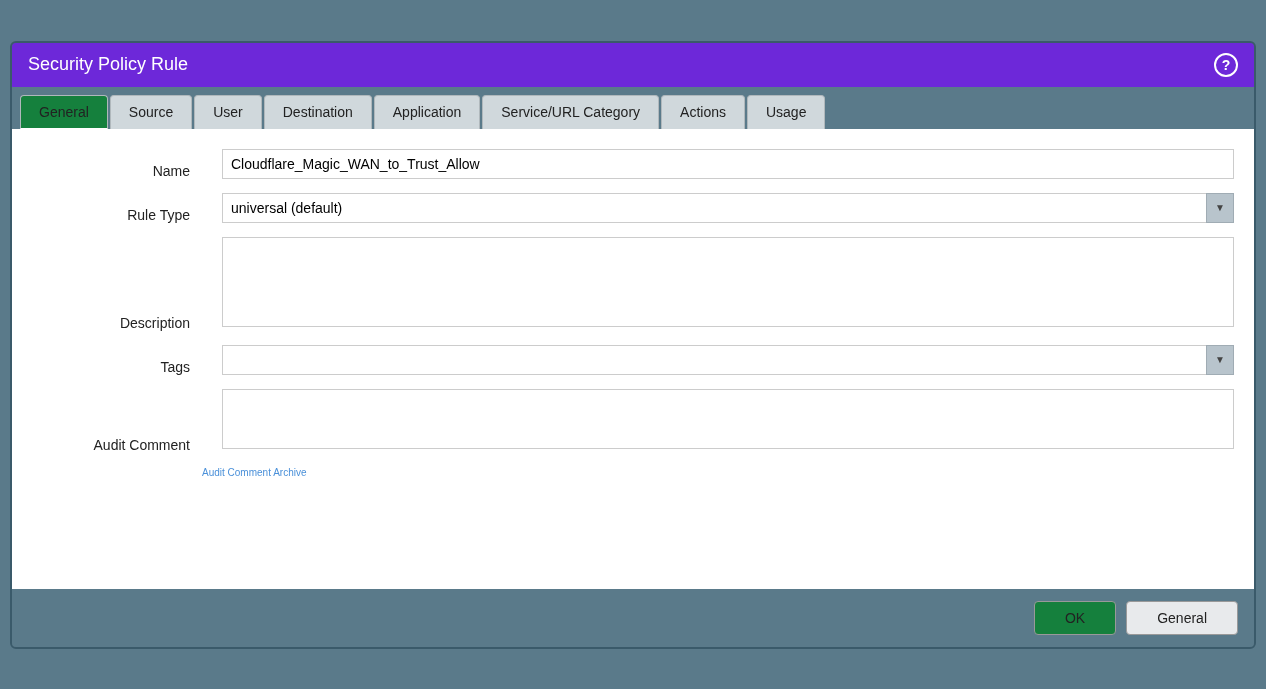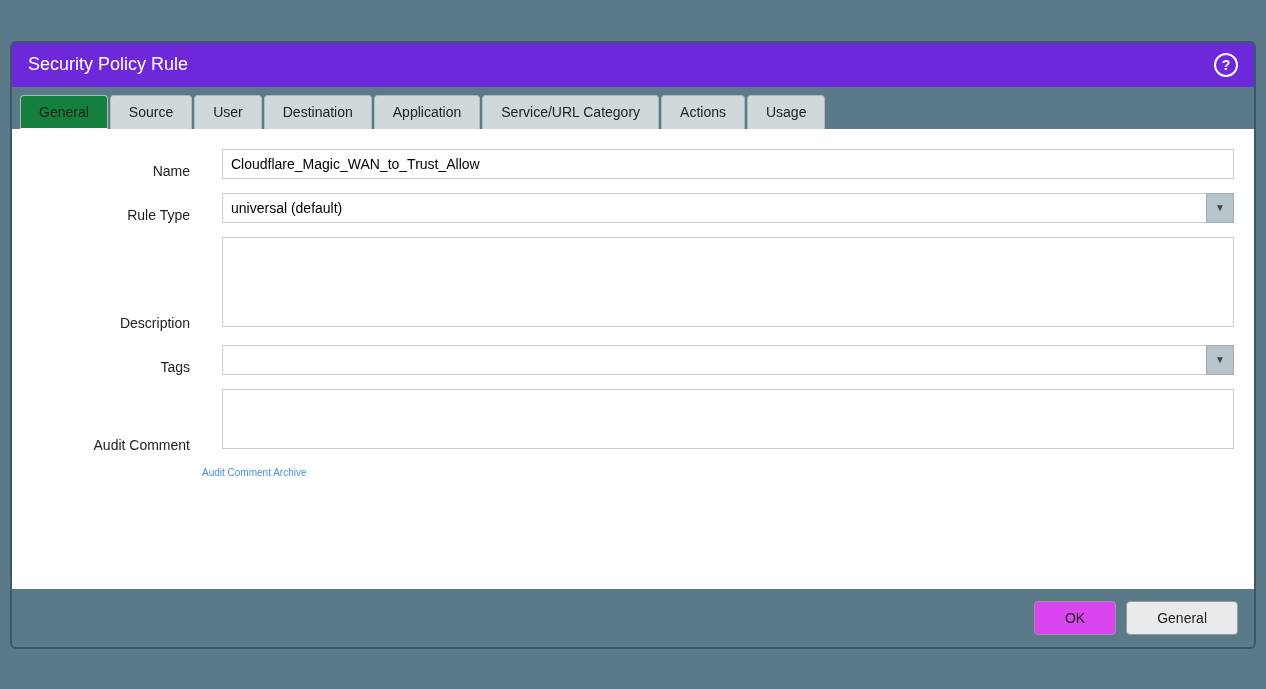--- a/index.html
+++ b/index.html
@@ -221,21 +221,21 @@
 
     .btn {
       padding: 8px 30px;
       font-size: 14px;
       border-radius: 4px;
       cursor: pointer;
       border: 1px solid #999;
     }
 
     .btn-ok {
-      background: #d946ef;
+      background: #15803d;
       color: #222;
     }
 
     .btn-cancel {
       background: #e8eaec;
       color: #222;
     }
   </style>
 </head>
 <body>

